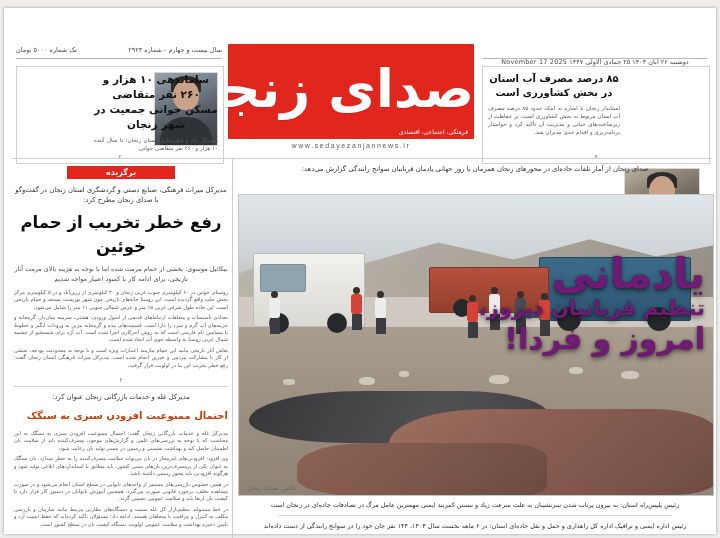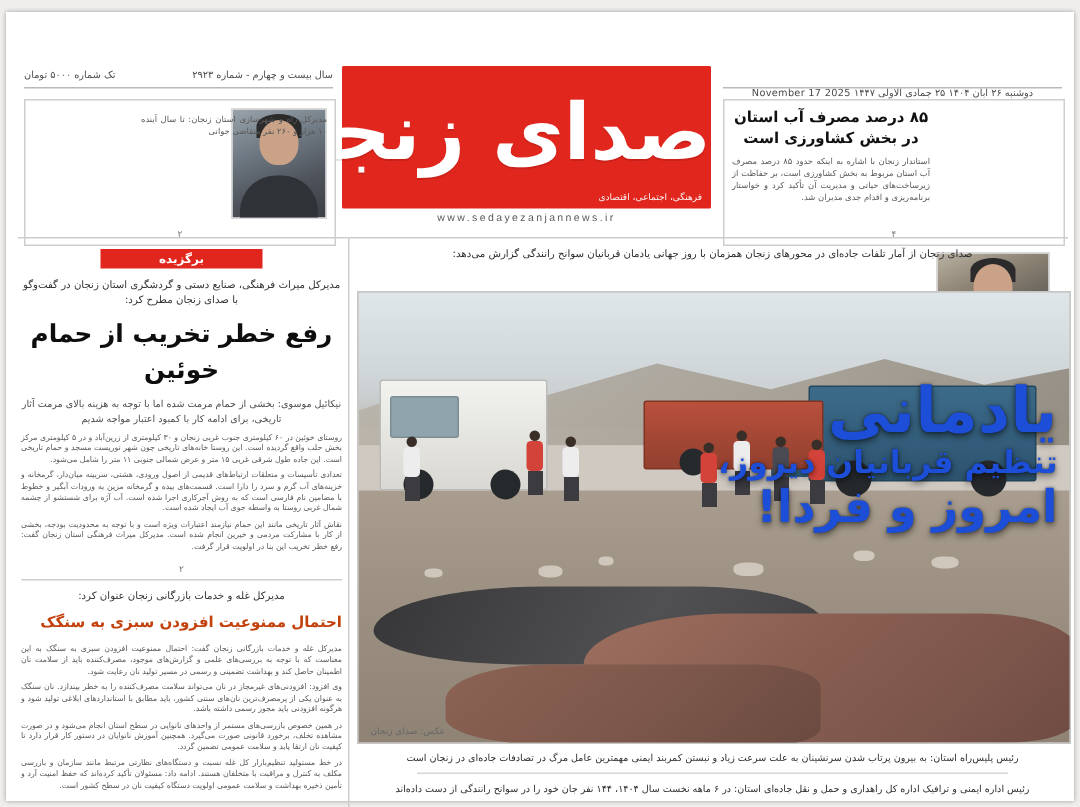--- a/index.html
+++ b/index.html
@@ -223,21 +223,21 @@
   .debris{position:absolute;background:#cfc7bb;border-radius:40%;}
   .d1{left:120px;top:182px;width:16px;height:8px;}
   .d2{left:160px;top:176px;width:10px;height:6px;}
   .d3{left:250px;top:180px;width:20px;height:9px;}
   .d4{left:330px;top:172px;width:14px;height:7px;}
   .d5{left:382px;top:176px;width:18px;height:8px;}
   .d6{left:44px;top:184px;width:12px;height:6px;}
 
   .over-head{
     position:absolute;right:8px;top:56px;width:320px;
-    color:#1d4ed8;
+    color:#701a75;
     text-shadow:0 2px 5px rgba(0,0,0,.55),0 0 2px rgba(0,0,0,.45);
   }
   .oh1{font-size:42px;font-weight:bold;line-height:46px;letter-spacing:2px;}
   .oh2{font-size:21px;font-weight:bold;line-height:26px;margin-top:-2px;}
   .oh3{font-size:30px;font-weight:bold;line-height:34px;margin-top:1px;}
 
   .bullets{
     position:absolute;left:0;top:336px;width:474px;
   }
   .bullet{
@@ -273,20 +273,21 @@
       <div class="mast-url">www.sedayezanjannews.ir</div>
 
       <div class="teaser teaser-left">
         <div class="t-inner">
           <div class="t-photo">
             <div class="hair"></div>
               <div class="face"></div>
               <div class="body"></div>
           </div>
           <div class="t-text t-left-text">
+            <div class="t-head">ساماندهی ۱۰ هزار و ۲۶۰ نفر متقاضی مسکن جوانی جمعیت در شهر زنجان</div>
             <div class="t-body">مدیرکل راه و شهرسازی استان زنجان: تا سال آینده ۱۰ هزار و ۲۶۰ نفر متقاضی جوانی</div>
           </div>
           <div class="t-more">۲</div>
         </div>
       </div>
 
       <div class="teaser teaser-right">
         <div class="t-inner">
           <div class="t-photo p2" style="float:left">
             <div class="hair"></div>

